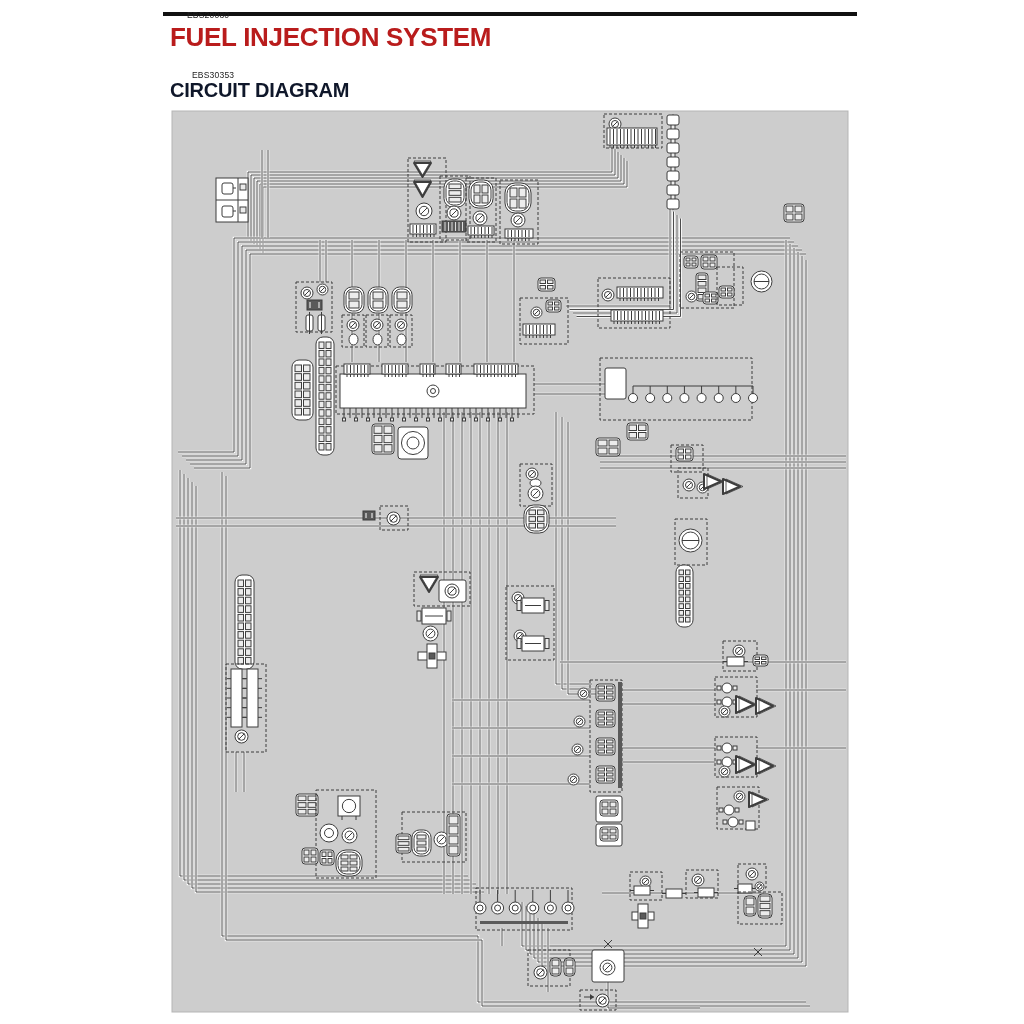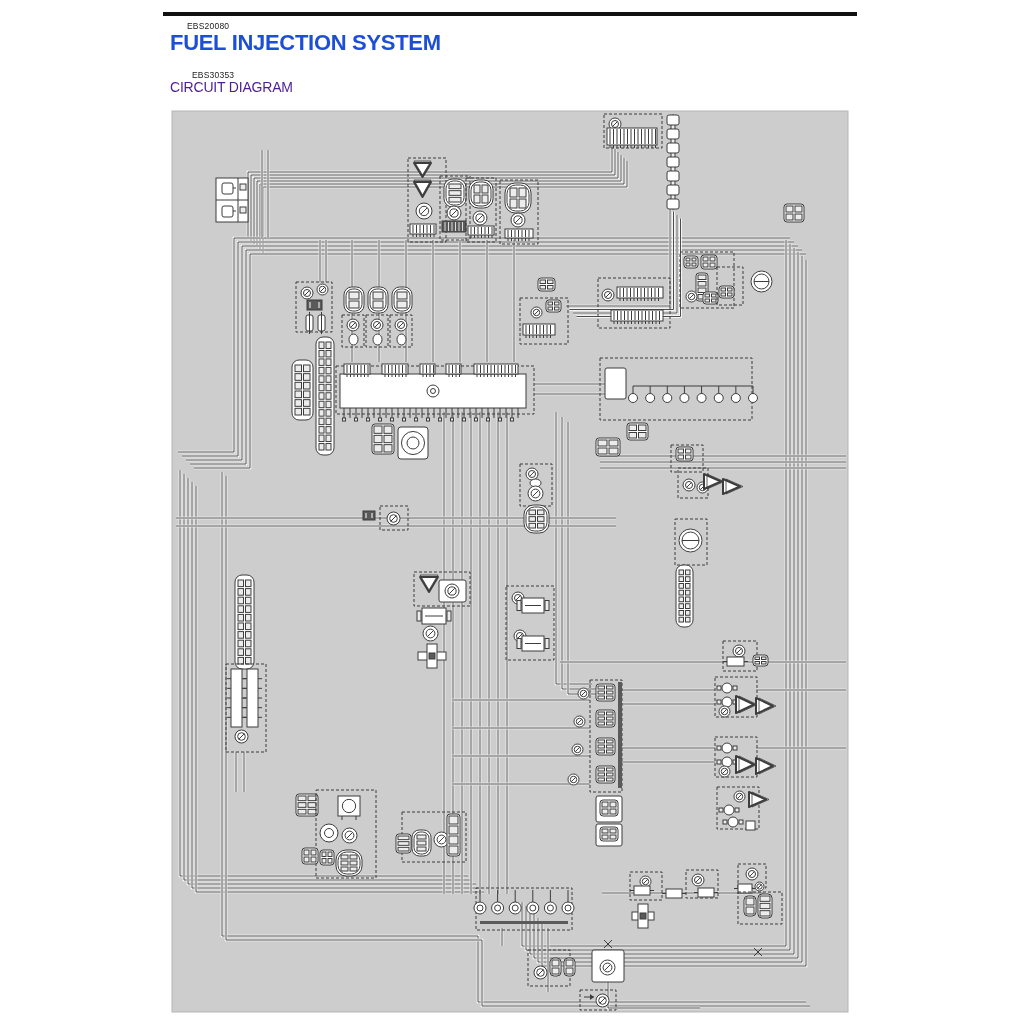--- a/index.html
+++ b/index.html
@@ -1,23 +1,23 @@
 <!DOCTYPE html>
 <html><head>
 <meta charset="utf-8">
 <style>
   html,body{margin:0;padding:0;}
   body{width:1024px;height:1024px;position:relative;background:#ffffff;
        font-family:"Liberation Sans",sans-serif;overflow:hidden;}
   .top-rule{position:absolute;left:163px;top:12px;width:694px;height:4px;background:#111;}
   .code{position:absolute;left:172px;font-size:8.5px;color:#222;letter-spacing:0.2px;}
-  .code.c1{top:21px;padding-left:15px;}
+  .code.c1{top:10px;padding-left:15px;}
   .code.c2{top:70px;padding-left:20px;}
-  .h1{position:absolute;left:170px;top:30px;font-size:22px;font-weight:bold;color:#1d4ed8;letter-spacing:-0.3px;}
-  .h2{position:absolute;left:170px;top:79px;font-size:14px;font-weight:normal;color:#4c1d95;letter-spacing:-0.2px;}
+  .h1{position:absolute;left:170px;top:22px;font-size:26px;font-weight:bold;color:#b91c1c;letter-spacing:-0.3px;}
+  .h2{position:absolute;left:170px;top:79px;font-size:20px;font-weight:bold;color:#0f172a;letter-spacing:-0.2px;}
   svg.diagram{position:absolute;left:0;top:0;}
 </style>
 </head>
 <body>
 
 <div class="top-rule"></div>
 <div class="code c1">EBS20080</div>
 <div class="h1">FUEL INJECTION SYSTEM</div>
 <div class="code c2">EBS30353</div>
 <div class="h2">CIRCUIT DIAGRAM</div>

